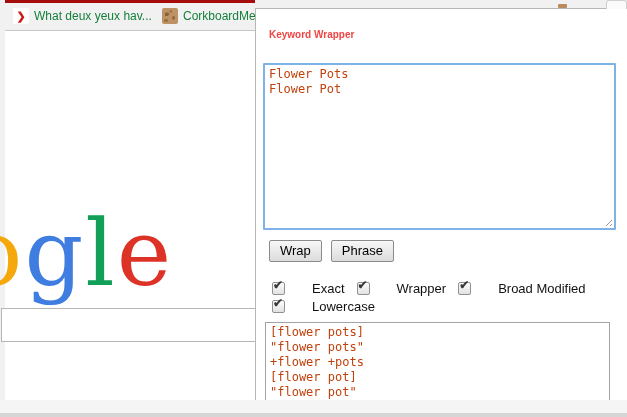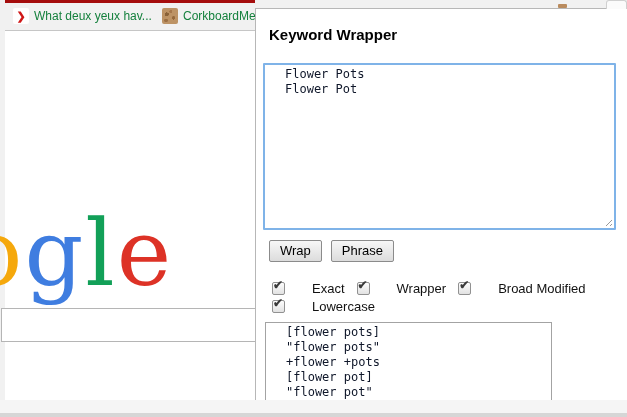--- a/index.html
+++ b/index.html
@@ -30,29 +30,29 @@
   .L-o{color:#f5a80c;} .L-g{color:#3f7de0;} .L-l{color:#12a058;} .L-e{color:#dd3226;}
   .uk{position:absolute;left:104px;top:72px;font-family:"Liberation Sans",sans-serif;
     font-size:17px;letter-spacing:0.5px;color:#7a7a7a;font-weight:bold;}
   .searchbox{position:absolute;left:-4px;top:277px;width:640px;height:34px;
     border:1px solid #b5b5b5;background:#fff;box-sizing:border-box;}
 
   
   .popup{position:absolute;left:255px;top:8px;width:372px;height:392px;background:#fff;
     border-left:1px solid #b7b7b7;border-top:1px solid #b7b7b7;box-sizing:border-box;
     overflow:hidden;z-index:5;}
-  .popup h1{position:absolute;left:13px;top:16px;margin:0;font-size:15px;line-height:19px;
-    font-weight:bold;color:#000000;}
+  .popup h1{position:absolute;left:13px;top:16px;margin:0;font-size:10px;line-height:19px;
+    font-weight:bold;color:#ef4444;}
   .ta-wrap{position:absolute;}
   .ta{display:block;width:100%;height:100%;box-sizing:border-box;resize:none;outline:none;
-    font-family:"DejaVu Sans Mono",monospace;font-size:12px;line-height:15px;color:#0f172a;
-    padding:2px 20px;background:#fff;overflow:hidden;}
+    font-family:"DejaVu Sans Mono",monospace;font-size:12px;line-height:15px;color:#c2410c;
+    padding:2px 4px;background:#fff;overflow:hidden;}
   .wrap-in{left:7px;top:54px;width:353px;height:167px;}
   .wrap-in .ta{border:2px solid #7fb3e8;border-radius:1px;}
-  .wrap-out{left:9px;top:313px;width:287px;height:95px;}
+  .wrap-out{left:9px;top:313px;width:345px;height:95px;}
   .wrap-out .ta{border:1px solid #a3a3a3;}
   .grip{position:absolute;right:4px;bottom:4px;width:9px;height:9px;cursor:nwse-resize;
     background:repeating-linear-gradient(135deg,transparent,transparent 2px,#9a9a9a 2px,#9a9a9a 3px);
     clip-path:polygon(100% 0,0 100%,100% 100%);}
   .btnrow{position:absolute;left:13px;top:231px;display:flex;gap:9px;}
   .btnrow button{font-family:"Liberation Sans",sans-serif;font-size:13px;color:#000;
     background:linear-gradient(#f7f7f7,#dcdcdc);border:1px solid #8b8b8b;border-radius:2px;
     padding:3px 10px;height:22px;line-height:14px;cursor:pointer;}
   .cbrow{position:absolute;left:16px;display:flex;gap:12px;align-items:center;height:16px;}
   .r1{top:271px;} .r2{top:289px;}

